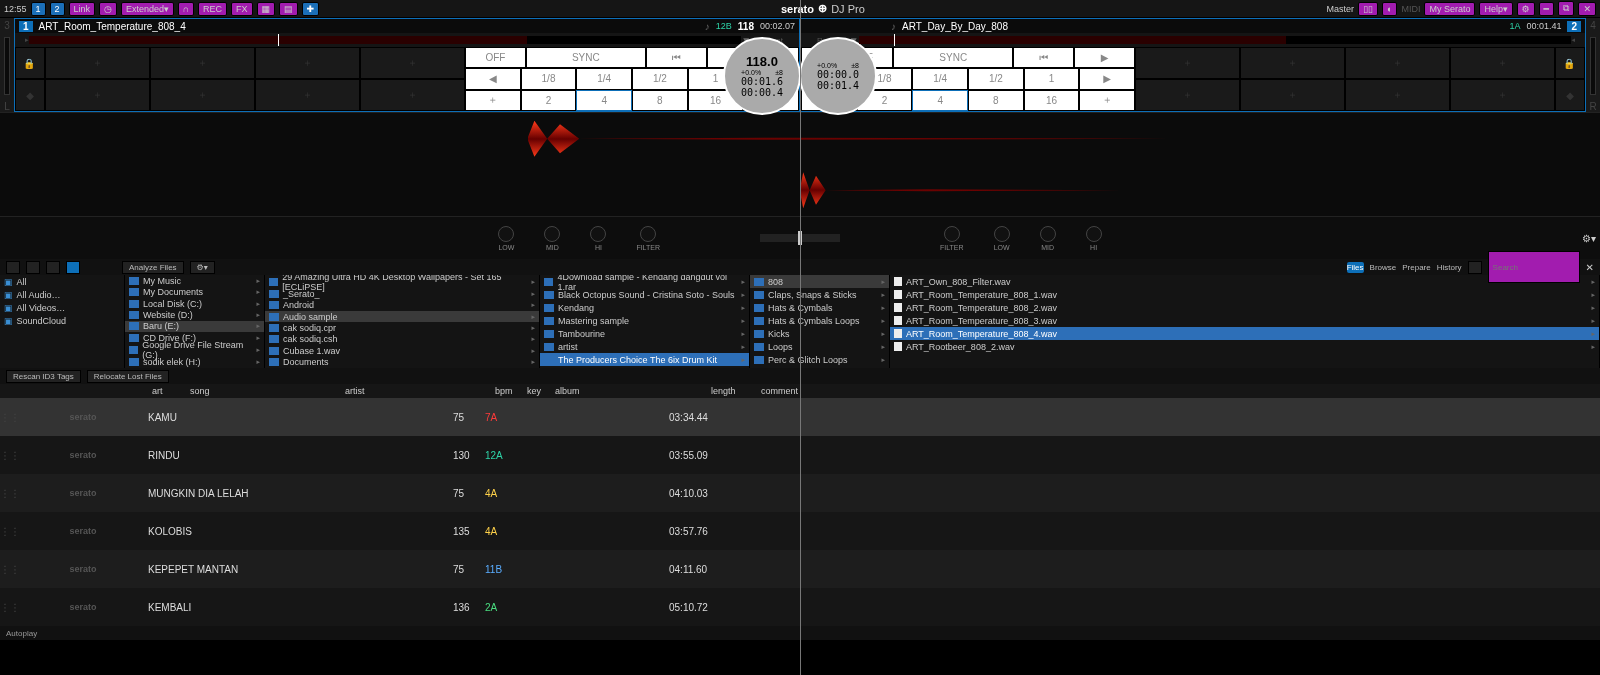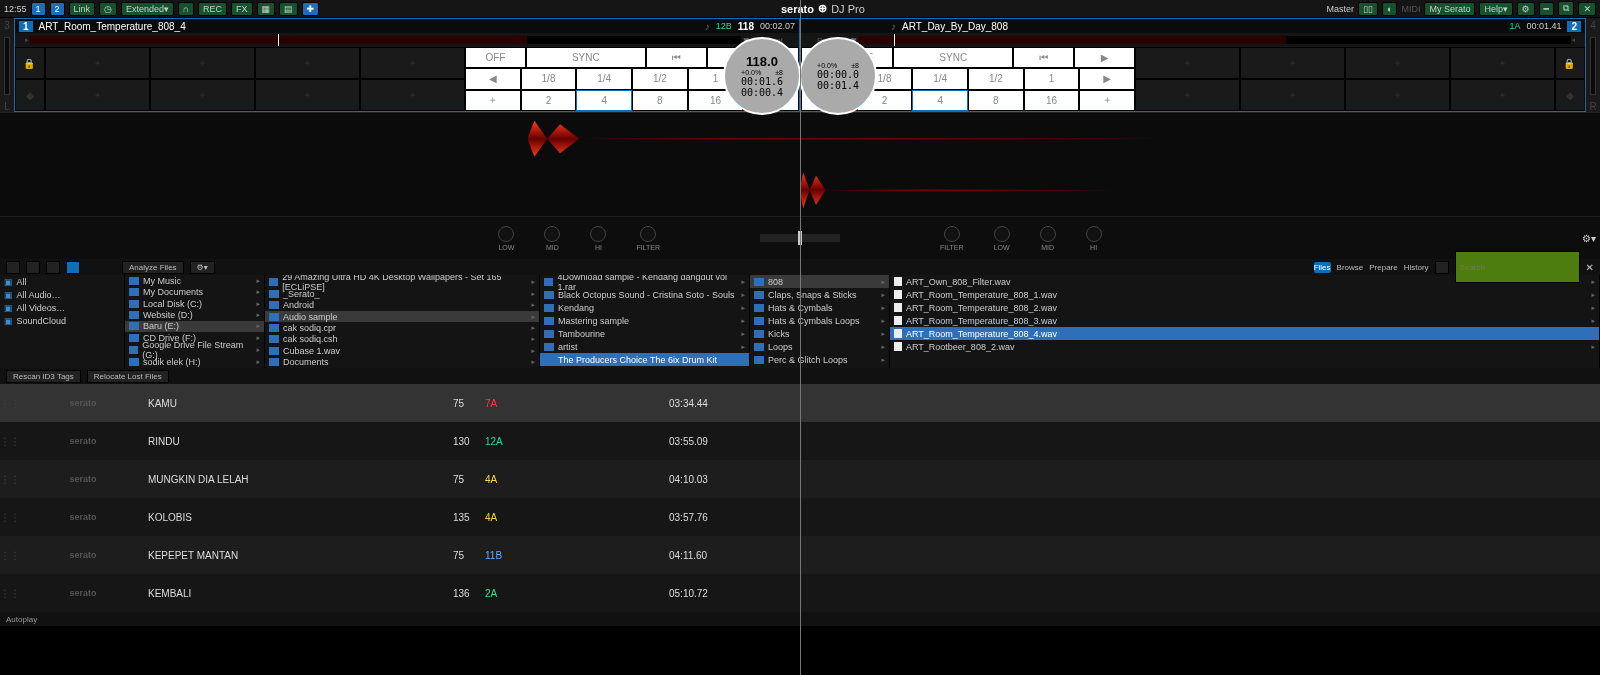--- a/index.html
+++ b/index.html
@@ -1,19 +1,19 @@
 <!DOCTYPE html>
 <html><head>
 <meta charset="utf-8">
 <style>
 html,body{margin:0;padding:0;background:#000;color:#ccc;font-family:Arial,Helvetica,sans-serif;font-size:10px;overflow:hidden;width:1600px;height:675px}
 *{box-sizing:border-box}
 .topbar{height:18px;background:#151515;border-bottom:1px solid #000;display:flex;align-items:center;padding:0 4px;gap:4px}
 .topbar .t{color:#ccc;font-size:9px}
-.topbar .btn{background:#14532d;border:1px solid #000;border-radius:2px;padding:1px 4px;font-size:9px;color:#ccc;display:flex;align-items:center}
+.topbar .btn{background:#a21caf;border:1px solid #000;border-radius:2px;padding:1px 4px;font-size:9px;color:#ccc;display:flex;align-items:center}
 .topbar .btn.blue{background:#1b6fb8;color:#fff}
 .topbar .spacer{flex:1}
 .topbar .logo{color:#fff;font-weight:bold;font-size:11px;display:flex;align-items:center;gap:4px}
 .topbar .logo .l2{font-weight:normal;color:#ccc}
 .decks{height:94px;display:flex;background:#0b0b0b}
 .deck{flex:1;border:1px solid #0d6fb8;position:relative;display:flex;flex-direction:column}
 .deck-head{height:14px;display:flex;align-items:center;padding:0 4px;gap:6px}
 .deck-head .num{background:#0d6fb8;color:#fff;padding:0 4px;font-weight:bold;font-size:10px}
 .deck-head .tt{color:#fff;font-weight:normal;font-size:10px}
 .deck-head .sp{flex:1}
@@ -88,21 +88,21 @@
 .tracks .tr .album{width:156px}
 .tracks .tr .len{width:50px}
 .tracks .key.red{color:#ff3a3a}
 .tracks .key.teal{color:#2ed4a8}
 .tracks .key.yel{color:#ffd24a}
 .tracks .key.blue{color:#5aadff}
 .tracks .key.grn{color:#4ade80}
 .footer{height:14px;background:#111;display:flex;align-items:center;padding:0 6px;font-size:8px;color:#999}
 .edge{width:14px;background:#1a1a1a;display:flex;flex-direction:column;align-items:center;justify-content:flex-start;gap:6px;padding-top:2px;color:#444}
 .edge .pb{width:6px;flex:1;background:#0a0a0a;border:1px solid #333}
-.search{background:#4d7c0f;border:1px solid #000;width:125px;height:12px;font-size:8px;color:#ccc;padding:15px 4px}
+.search{background:#a21caf;border:1px solid #000;width:92px;height:12px;font-size:8px;color:#ccc;padding:15px 4px}
 </style>
 </head>
 <body>
 
 <div class="topbar">
   <span class="t">12:55</span>
   <span class="btn blue">1</span>
   <span class="btn blue">2</span>
   <span class="btn">Link</span>
   <span class="btn">◷</span>
@@ -559,20 +559,30 @@
       </div>
     </div>
 </div>
 
 <div class="libctrl">
   <span class="btn">Rescan ID3 Tags</span>
   <span class="btn">Relocate Lost Files</span>
 </div>
 
 <div class="tracks">
+  <div class="th">
+    <div style="width:38px">art</div>
+    <div style="width:155px">song</div>
+    <div style="width:150px">artist</div>
+    <div style="width:32px">bpm</div>
+    <div style="width:28px">key</div>
+    <div style="width:156px">album</div>
+    <div style="width:50px">length</div>
+    <div>comment</div>
+  </div>
   <div id="tbody">
       <div class="tr sel">
         <div class="drag">⋮⋮</div>
         <div class="a">
           <span class="logo">serato</span>
         </div>
         <div class="song">KAMU</div>
         <div class="artist"></div>
         <div class="bpm">75</div>
         <div class="key red">7A</div>

